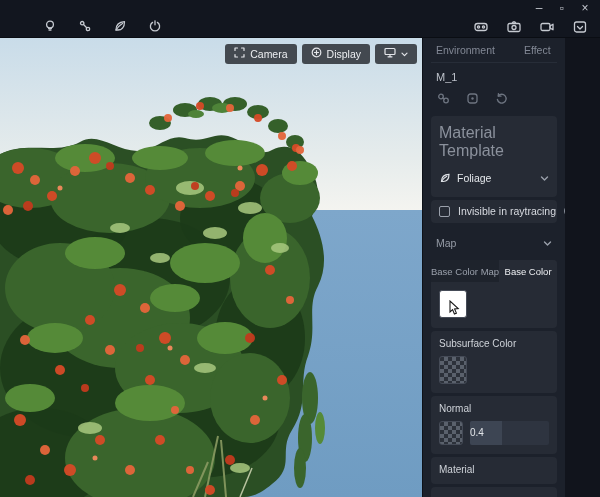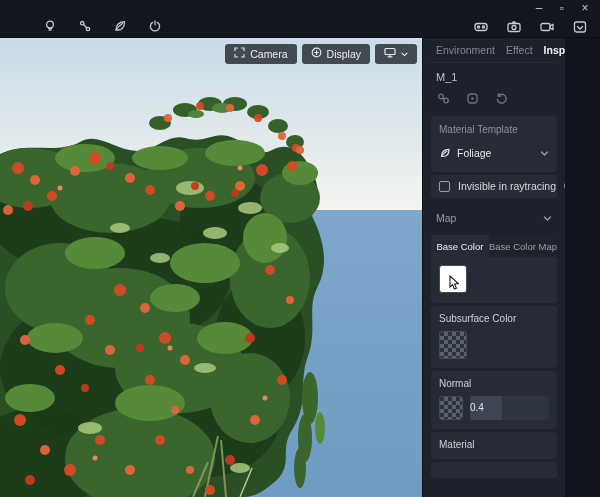--- a/index.html
+++ b/index.html
@@ -19,31 +19,31 @@
   .main{display:flex;width:100%;height:459px;}
   .viewport{position:relative;width:422px;height:459px;overflow:hidden;background:#cfe0ea;}
   .viewport svg.scene{position:absolute;inset:0;display:block;}
   .vp-buttons{position:absolute;top:6px;right:5px;display:flex;gap:5px;}
   .vp-btn{display:flex;align-items:center;gap:5px;background:rgba(48,52,58,.88);border-radius:3px;
           padding:3px 9px;color:#eceef1;font-size:10.5px;line-height:14px;}
   .vp-btn svg{stroke:#e4e6ea;fill:none;stroke-width:1.2;stroke-linecap:round;stroke-linejoin:round;}
 
   
   .panel{width:143px;height:459px;background:#1c212b;padding:0 8px;overflow:hidden;border-left:1px solid #0d1118;}
-  .panel-tabs{display:flex;gap:11px;align-items:center;height:25px;border-bottom:1px solid #272d38;padding-left:5px;}
+  .panel-tabs{display:flex;gap:29px;align-items:center;height:25px;border-bottom:1px solid #272d38;padding-left:5px;}
   .panel-tab{font-size:10.5px;color:#828895;white-space:nowrap;cursor:default;}
   .panel-tab.active{color:#f2f4f7;font-weight:bold;}
   .mat-name{margin:8px 0 0 5px;font-size:11px;color:#bcc1c9;}
   .mat-icons{display:flex;gap:14px;margin:8px 0 10px 5px;}
   .mat-icons .ic{width:15px;height:15px;display:flex;align-items:center;justify-content:center;}
   .mat-icons svg{stroke:#6d7480;fill:none;stroke-width:1.3;stroke-linecap:round;stroke-linejoin:round;}
 
   .card{background:#262b35;border-radius:4px;margin-top:3px;}
   .tpl-card{padding:8px 8px 10px;}
-  .tpl-label{font-size:10px;color:#8b919c;}
+  .tpl-label{font-size:16px;color:#8b919c;}
   .tpl-row{display:flex;align-items:center;gap:6px;margin-top:9px;}
   .tpl-row svg.leaf{stroke:#dfe2e7;fill:none;stroke-width:1.2;}
   .tpl-value{font-size:10.5px;color:#e4e7eb;}
   .chev{margin-left:auto;}
   .chev svg{stroke:#9aa0ab;fill:none;stroke-width:1.4;stroke-linecap:round;stroke-linejoin:round;}
 
   .chk-card{display:flex;align-items:flex-end;gap:8px;padding:6px 8px;height:23px;}
   .checkbox{width:11px;height:11px;border:1.4px solid #9aa0ab;border-radius:2px;background:transparent;flex:none;}
   .chk-label{font-size:10.5px;color:#d7dae0;white-space:nowrap;}
   .info{margin-left:auto;width:12px;height:12px;border:1px solid #8b919c;border-radius:50%;
@@ -394,22 +394,22 @@
         <span class="sec-title">Map</span>
         <span class="chev">
           <svg width="9" height="9" viewBox="0 0 9 9">
               <path d="M1.5 3l3 3 3-3"></path>
             </svg>
         </span>
       </div>
 
       <div class="card map-card">
         <div class="map-tabs">
+          <div class="map-tab inactive">Base Color Map</div>
           <div class="map-tab active">Base Color</div>
-          <div class="map-tab inactive">Base Color Map</div>
         </div>
         <div class="map-body">
           <div class="swatch-white" style="background: rgb(255, 255, 255);">
             <span class="cursor-arrow">
               <svg width="14" height="16" viewBox="0 0 14 16">
                   <path d="M1 1l0 11 2.6-2.4 1.8 4.4 2-.9-1.8-4.2 3.6-.3z" fill="#fff" stroke="#1a1a1a" stroke-width="1.1"></path>
                 </svg>
             </span>
           </div>
         </div>

